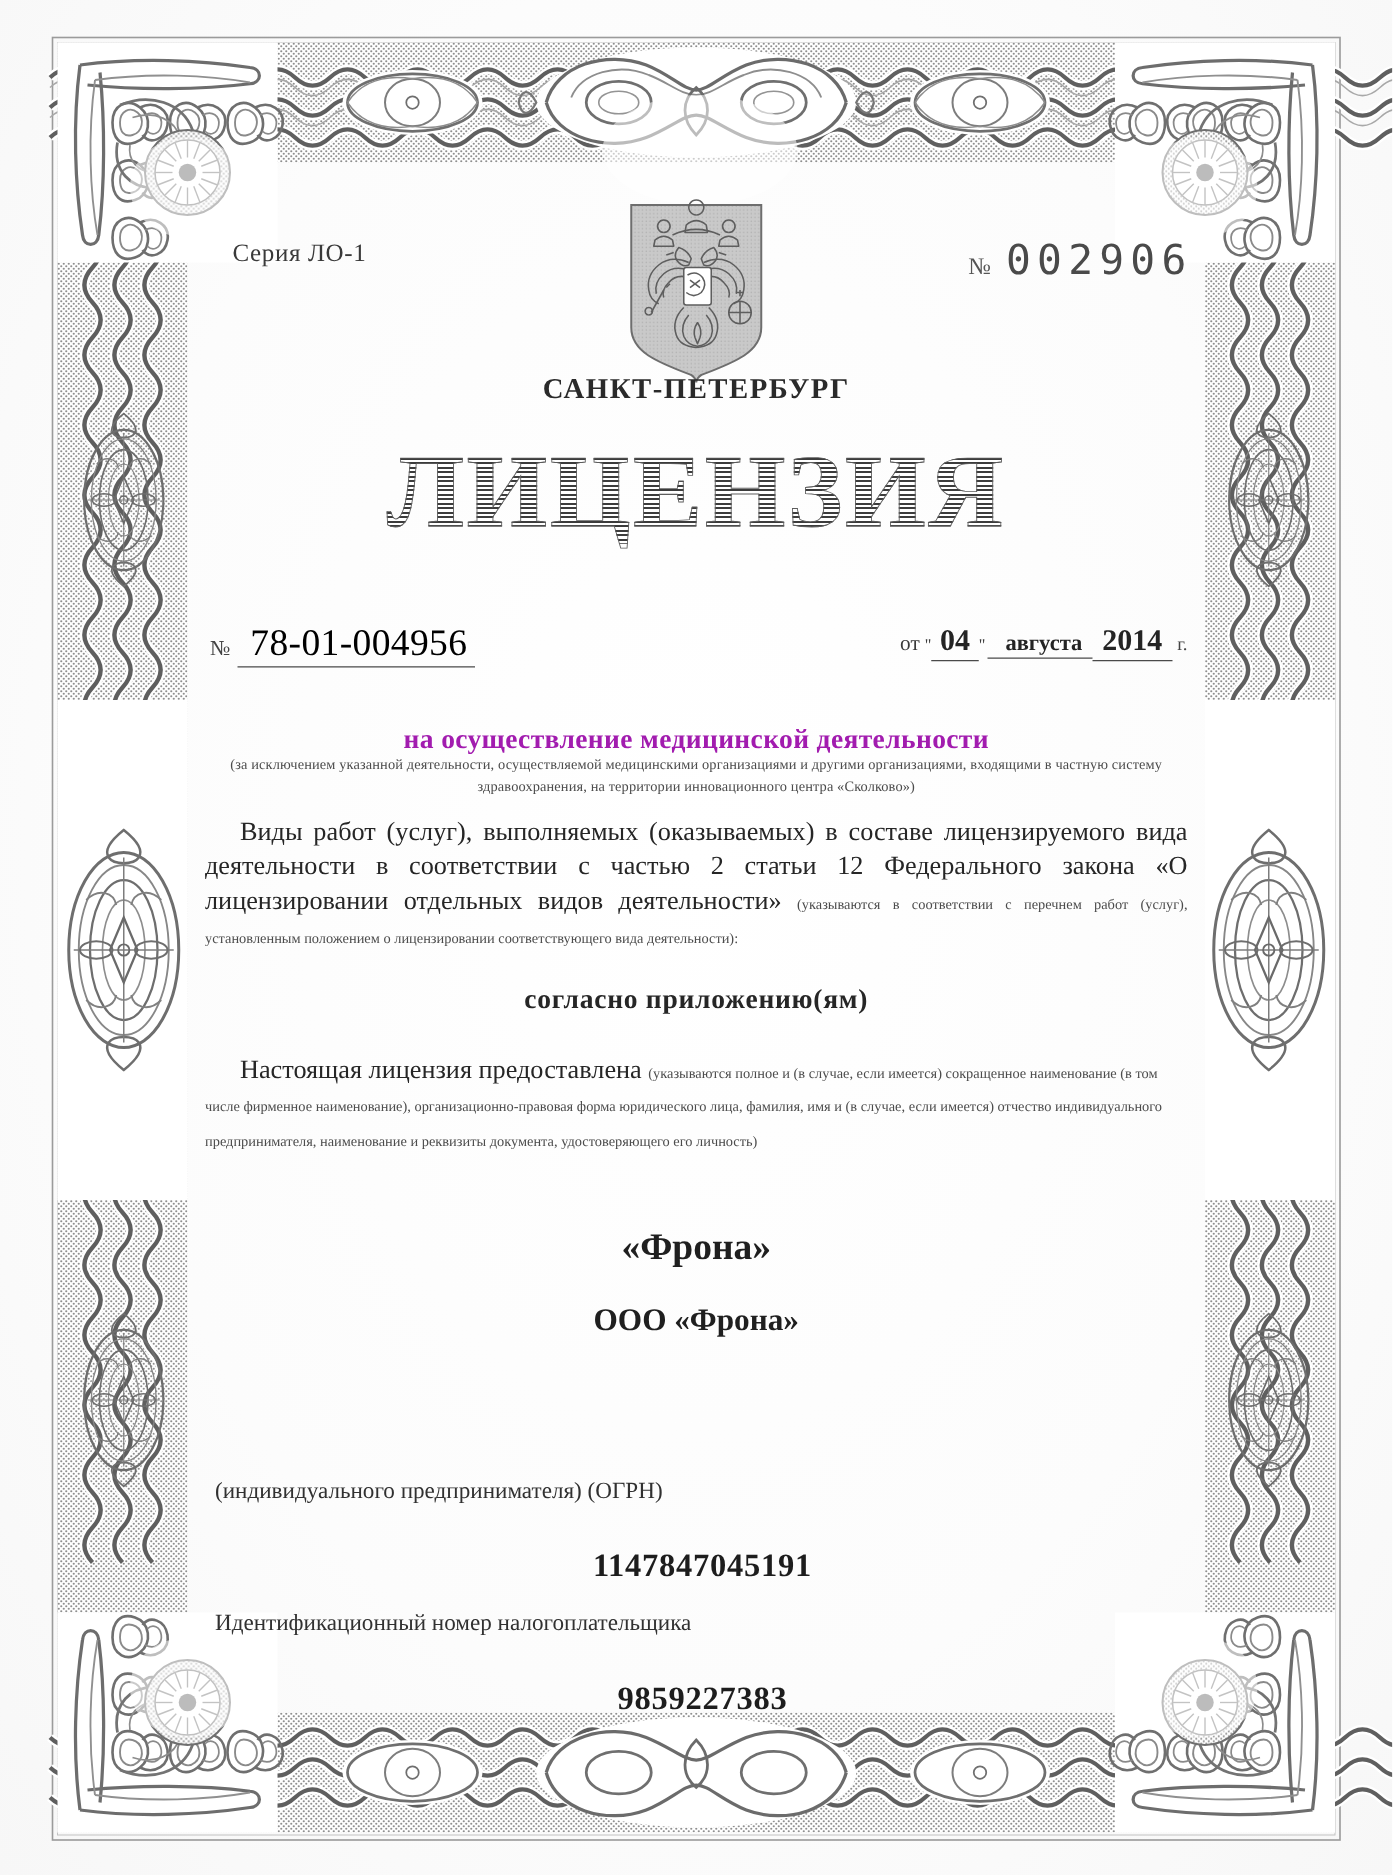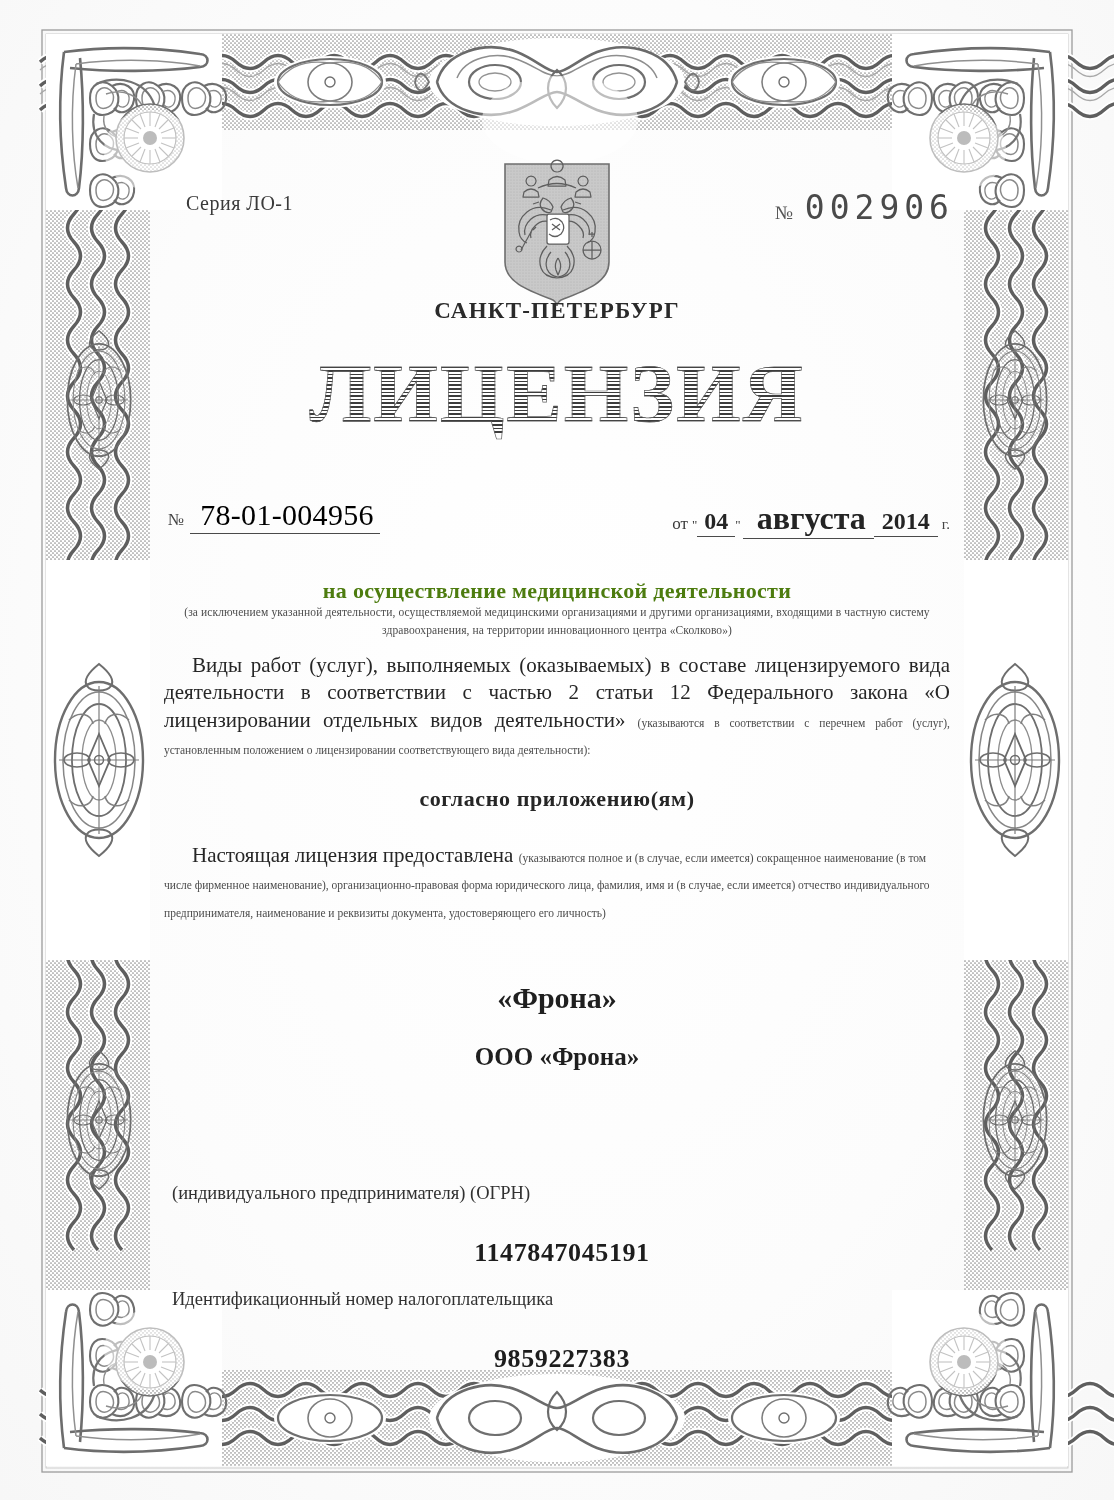--- a/index.html
+++ b/index.html
@@ -170,21 +170,21 @@
   .numdate .dt .q { font-size: 13px; vertical-align: super; }
   .numdate .dt .day {
     font-weight: 700;
     font-size: 24px;
     border-bottom: 1.4px solid #4a4a4a;
     padding: 0 7px 1px 7px;
     color: #242424;
   }
   .numdate .dt .month {
     font-weight: 700;
-    font-size: 32px;
+    font-size: 18px;
     border-bottom: 1.4px solid #4a4a4a;
     padding: 0 8px 1px 14px;
     color: #242424;
     margin-left: 2px;
   }
   .numdate .dt .year {
     font-weight: 700;
     font-size: 24px;
     border-bottom: 1.4px solid #4a4a4a;
     padding: 0 8px 1px 8px;
@@ -195,21 +195,21 @@
   .sect {
     position: absolute;
     left: 14px;
     width: 786px;
   }
   .center { text-align: center; }
   .bold-head {
     font-size: 22px;
     font-weight: 700;
     letter-spacing: 0.3px;
-    color: #4d7c0f;
+    color: #a21caf;
   }
   .fine {
     font-size: 11.5px;
     line-height: 1.55;
     color: #4c4c4c;
     letter-spacing: 0.1px;
   }
   .body-just {
     font-size: 21px;
     line-height: 1.30;

